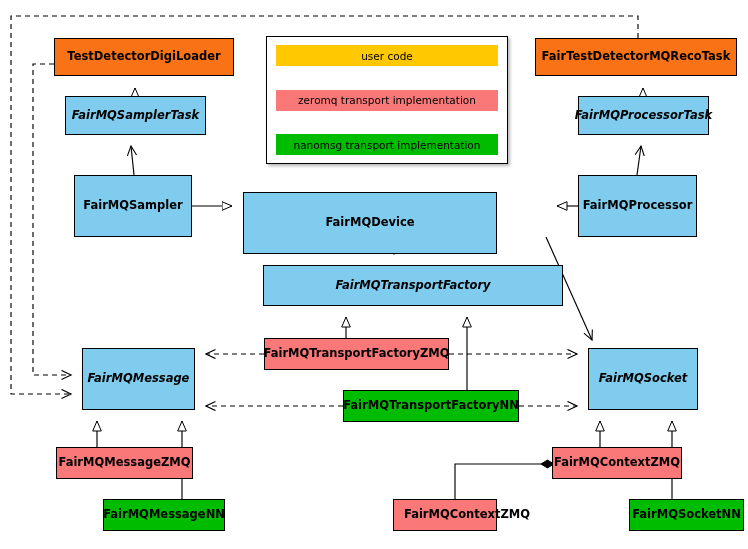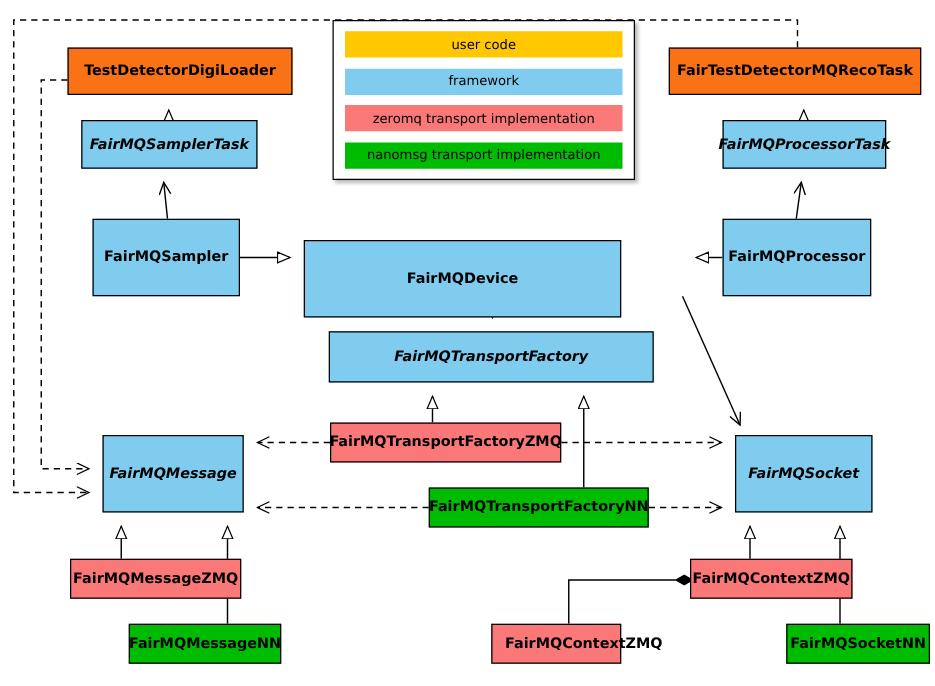--- a/index.html
+++ b/index.html
@@ -38,21 +38,21 @@
   }
   .node.abstract { font-style: italic; }
   .c-user      { background: #f97316; }
   .c-framework { background: #7FCCEE; }
   .c-zmq       { background: #FA7878; }
   .c-nn        { background: #00BC00; }
 
   #legend {
     position: absolute;
     left: 266px;
-    top: 16px;
+    top: 36px;
     width: 242px;
     height: 128px;
     box-sizing: border-box;
     background: #ffffff;
     border: 1px solid #000000;
     padding: 8px 9px;
     display: flex;
     flex-direction: column;
     justify-content: space-between;
     box-shadow: 2px 2px 3px rgba(0,0,0,0.28);
@@ -128,23 +128,20 @@
       <path d="M672,499 L672,421" marker-end="url(#hollowTri)"></path>
 
       <path d="M455,499 L455,464 L541,464" marker-end="url(#blackDiamond)"></path>
     </g>
   </svg>
 
   <div id="legend">
     <div class="legend-row" style="background: rgb(255, 200, 0);">
       <span>user code</span>
     </div>
-    <div class="legend-row" style="background: rgb(127, 204, 238);">
-      <span>framework</span>
-    </div>
     <div class="legend-row" style="background: rgb(250, 120, 120);">
       <span>zeromq transport implementation</span>
     </div>
     <div class="legend-row" style="background: rgb(0, 188, 0);">
       <span>nanomsg transport implementation</span>
     </div>
   </div>
 
   <div id="nodes">
       <div class="node c-user" style="left: 54px; top: 38px; width: 180px; height: 38px;">
@@ -161,21 +158,21 @@
       </div>
       <div class="node c-framework" style="left: 74px; top: 175px; width: 118px; height: 62px;">
         <span>FairMQSampler</span>
       </div>
       <div class="node c-framework" style="left: 243px; top: 192px; width: 254px; height: 62px;">
         <span>FairMQDevice</span>
       </div>
       <div class="node c-framework" style="left: 578px; top: 175px; width: 119px; height: 62px;">
         <span>FairMQProcessor</span>
       </div>
-      <div class="node c-framework abstract" style="left: 263px; top: 265px; width: 260px; height: 41px;">
+      <div class="node c-framework abstract" style="left: 263px; top: 265px; width: 300px; height: 41px;">
         <span>FairMQTransportFactory</span>
       </div>
       <div class="node c-zmq" style="left: 264px; top: 338px; width: 185px; height: 32px;">
         <span>FairMQTransportFactoryZMQ</span>
       </div>
       <div class="node c-nn" style="left: 343px; top: 390px; width: 176px; height: 32px;">
         <span>FairMQTransportFactoryNN</span>
       </div>
       <div class="node c-framework abstract" style="left: 82px; top: 348px; width: 113px; height: 62px;">
         <span>FairMQMessage</span>

